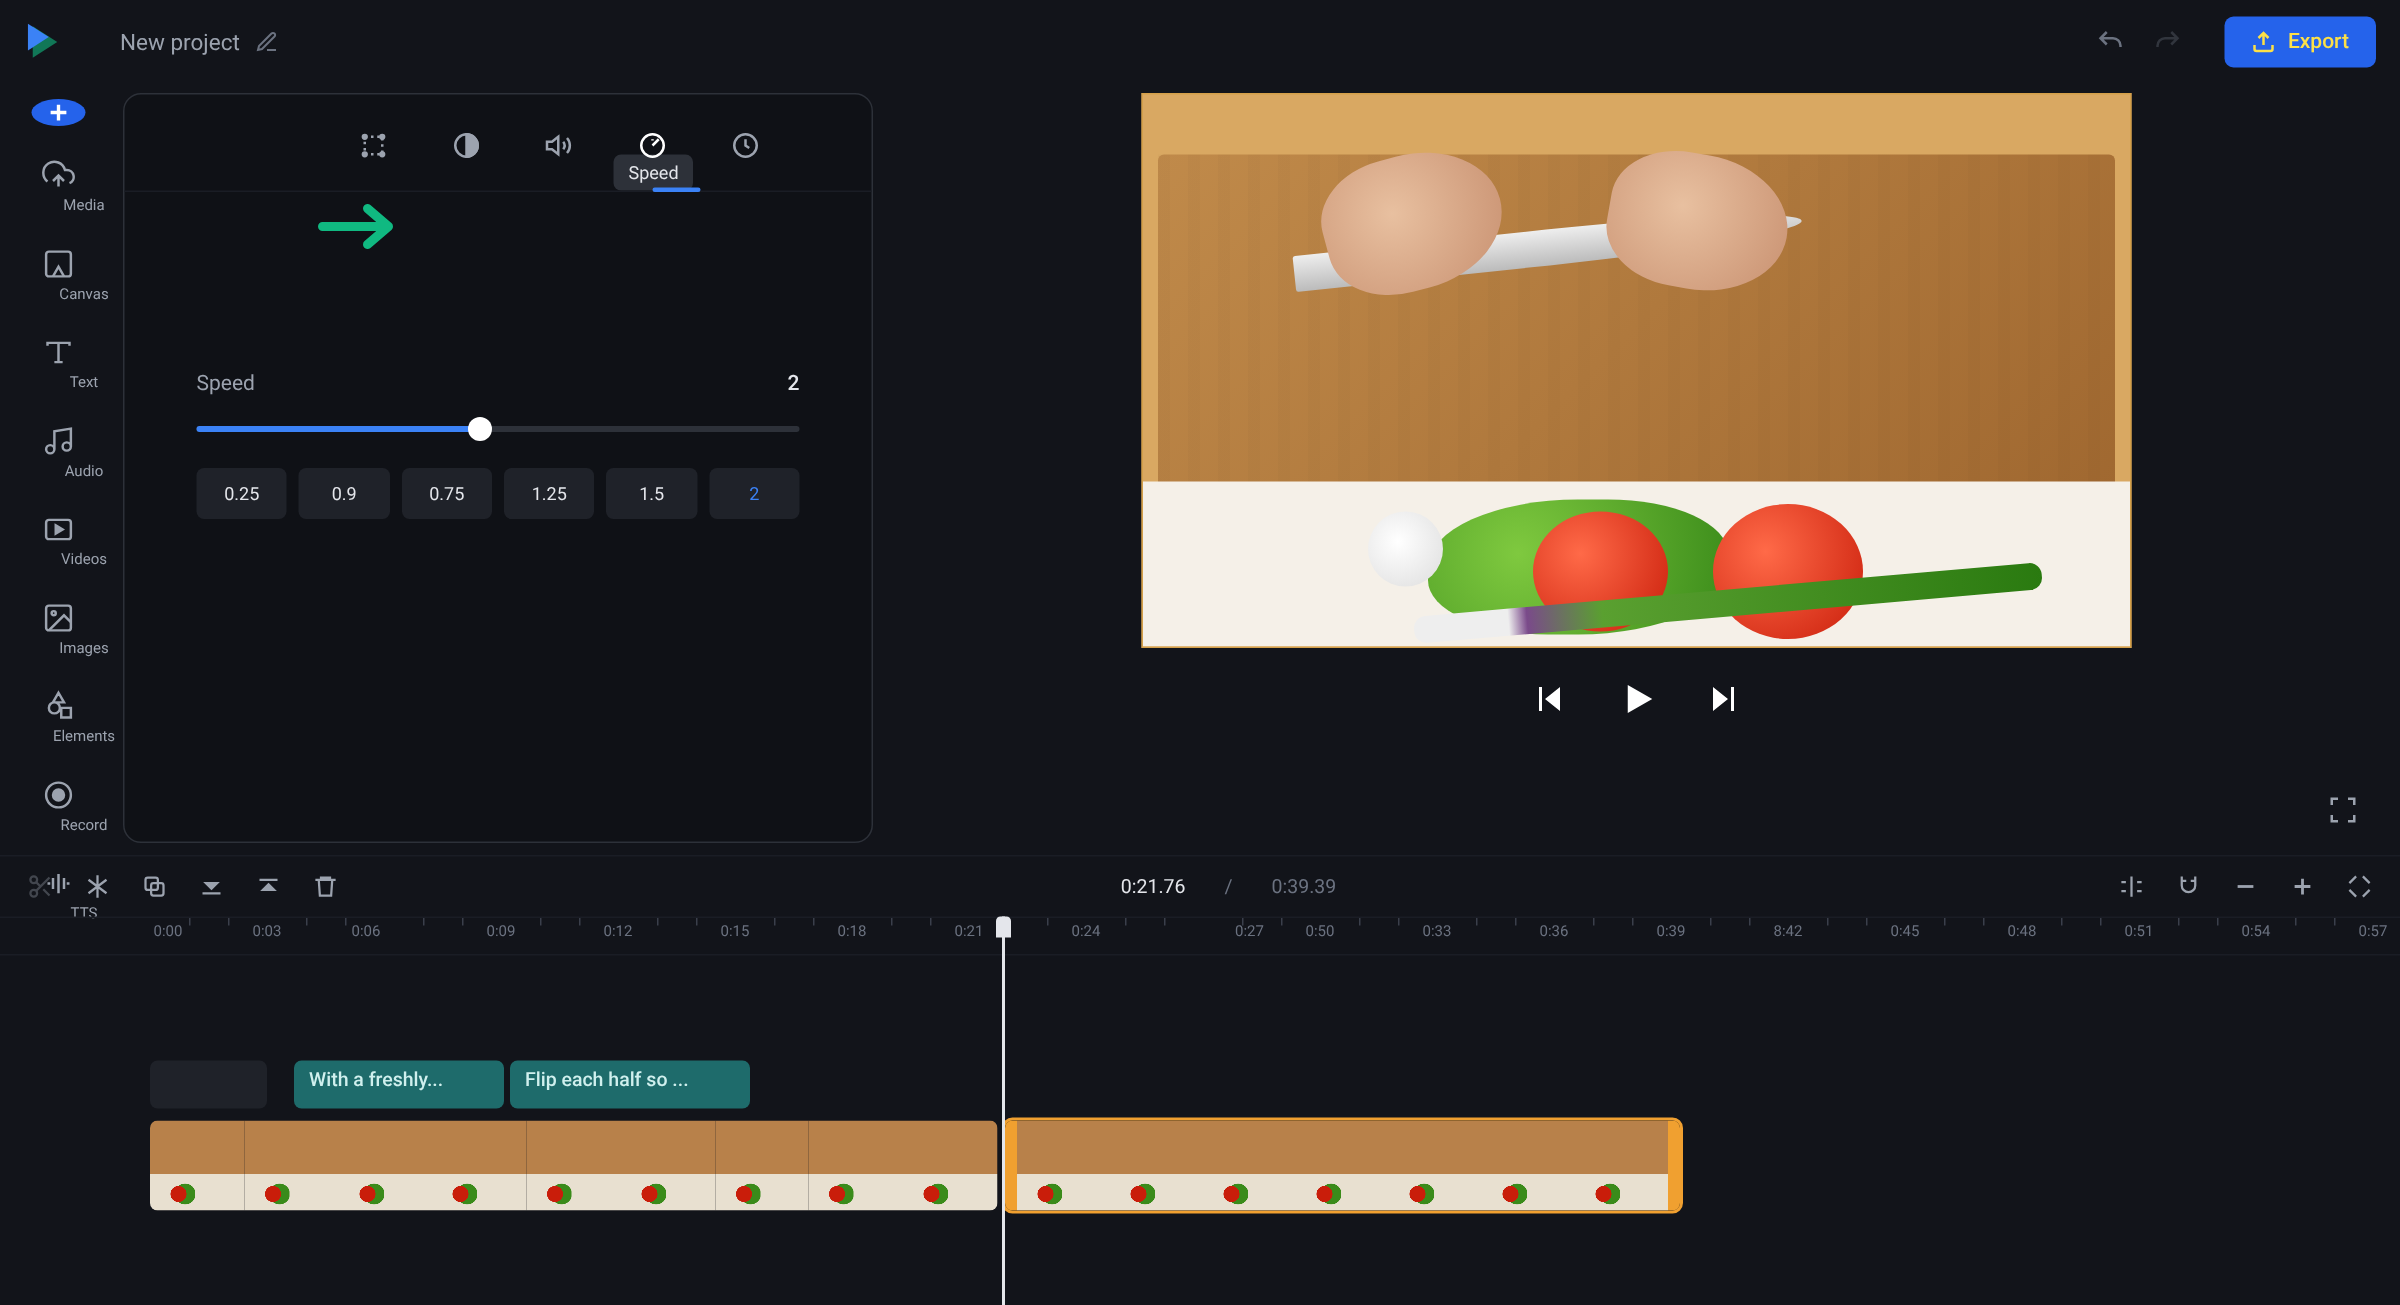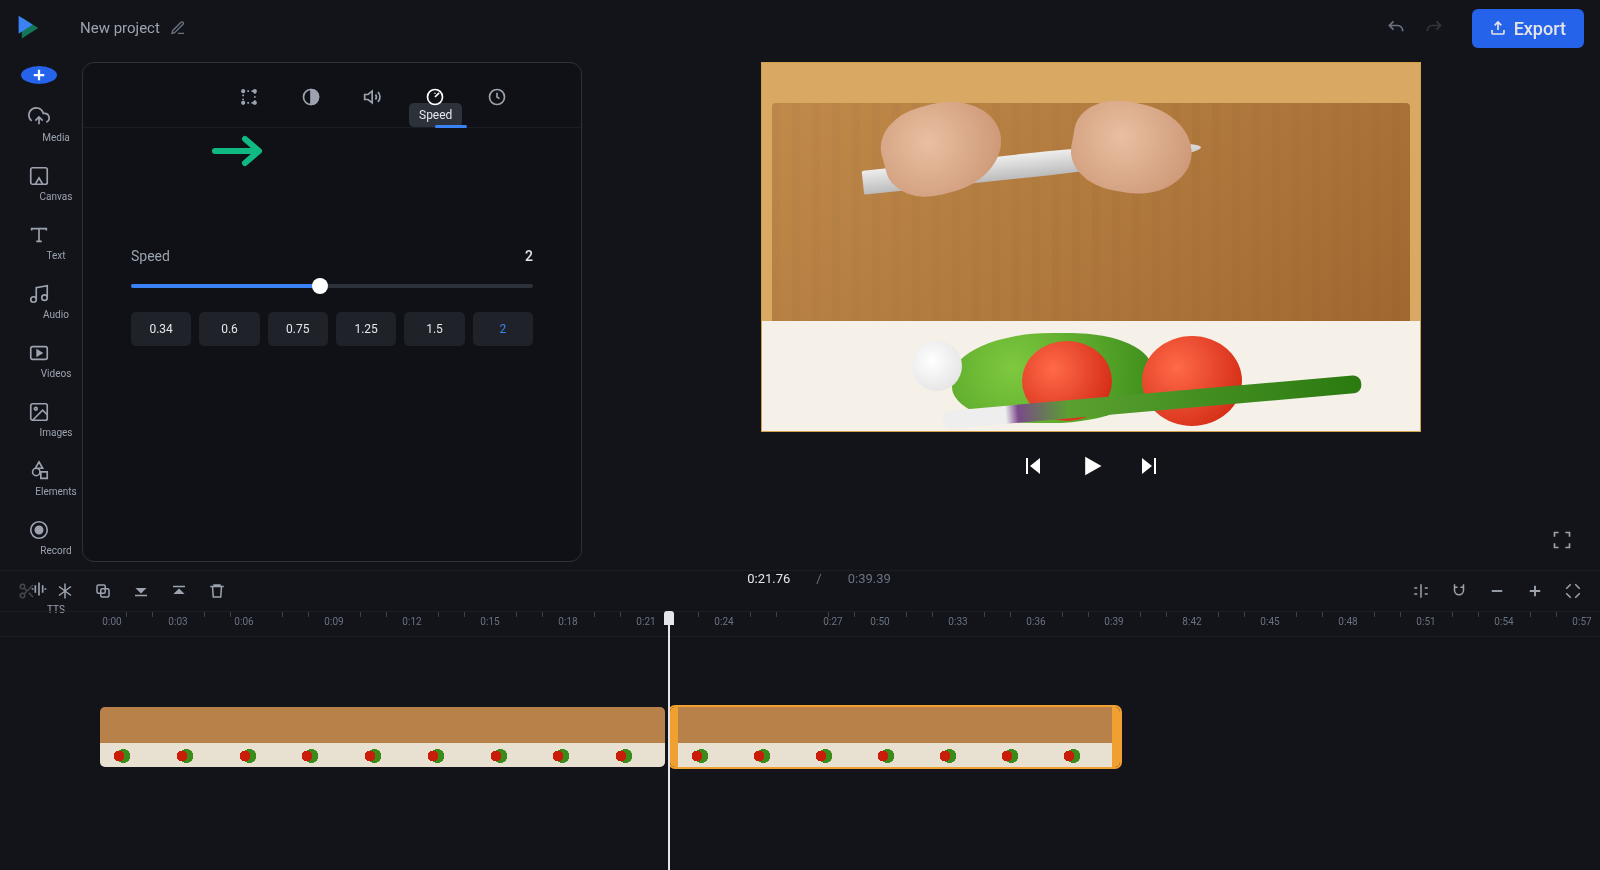--- a/index.html
+++ b/index.html
@@ -6,21 +6,21 @@
 body { background: #12141a; color: #e4e6eb; width: 1600px; height: 870px; overflow: hidden; position: relative; }
 
 
 .header { height: 56px; display: flex; align-items: center; padding: 0 16px; }
 .logo { width: 28px; height: 28px; margin-right: 36px; }
 .project-title { color: #9ca3af; font-size: 15px; margin-right: 10px; }
 .edit-icon, .undo-icon, .redo-icon { color: #6b7280; cursor: pointer; }
 .header-spacer { flex: 1; }
 .undo-icon { margin-right: 18px; }
 .redo-icon { margin-right: 28px; opacity: 0.35; }
-.export-btn { background: #2563eb; color: #e5e5e5; border: none; border-radius: 6px; padding: 9px 18px; font-size: 18px; font-weight: 500; display: flex; align-items: center; gap: 8px; cursor: pointer; }
+.export-btn { background: #2563eb; color: #fde047; border: none; border-radius: 6px; padding: 9px 18px; font-size: 14px; font-weight: 500; display: flex; align-items: center; gap: 8px; cursor: pointer; }
 
 
 .main { display: flex; height: calc(100% - 56px - 300px); }
 
 
 .sidebar { width: 78px; display: flex; flex-direction: column; align-items: center; padding-top: 10px; gap: 22px; }
 .sidebar-add { width: 36px; height: 36px; border-radius: 50%; background: #2563eb; display: flex; align-items: center; justify-content: center; cursor: pointer; }
 .sidebar-item { display: flex; flex-direction: column; align-items: center; gap: 4px; cursor: pointer; color: #9ca3af; }
 .sidebar-item span { font-size: 10px; margin-left: 34px; }
 
@@ -58,21 +58,21 @@
 .tomato2 { position:absolute; bottom:5px; left:380px; width:100px; height:90px; background: radial-gradient(circle at 35% 35%, #ff6a48, #c91d0a); border-radius: 50%; }
 .onion { position:absolute; bottom:40px; left:150px; width:50px; height:50px; background: radial-gradient(circle at 40% 40%, #fff, #ddd); border-radius: 50%; }
 .scallion { position:absolute; bottom:20px; left:180px; width:420px; height:18px; background: linear-gradient(90deg, #eee 0%, #eee 15%, #7a4a8a 18%, #5aa030 30%, #2a7a10 100%); border-radius: 8px; transform: rotate(-5deg); }
 
 .play-controls { display: flex; gap: 32px; align-items: center; margin-top: 20px; color: #fff; }
 .play-controls div { cursor: pointer; }
 .fullscreen-btn { position: absolute; right: 28px; bottom: 16px; color: #9ca3af; cursor: pointer; }
 
 
 .timeline { height: 300px; background: #12141a; border-top: 1px solid #1a1d25; display: flex; flex-direction: column; }
-.timeline-toolbar { height: 40px; display: flex; padding: 0 18px; gap: 20px; }
+.timeline-toolbar { height: 40px; display: flex; align-items: center; padding: 0 18px; gap: 20px; }
 .tl-tool { color: #9ca3af; cursor: pointer; display:flex; align-items:center; }
 .tl-tool.disabled { opacity: 0.35; }
 .tl-spacer { flex: 1; }
 .tl-time-cur { color: #e4e6eb; font-size: 13px; }
 .tl-time-sep { color: #6b7280; margin: 0 6px; font-size: 13px; }
 .tl-time-dur { color: #6b7280; font-size: 13px; }
 
 .ruler { height: 26px; position: relative; border-top: 1px solid #1a1d25; border-bottom: 1px solid #1a1d25; }
 .ruler-tick { position: absolute; top: 4px; font-size: 10px; color: #6b7280; transform: translateX(-50%); }
 .ruler-mark { position:absolute; top:0; width:1px; height:5px; background:#3a3f4b; }
@@ -232,22 +232,22 @@
     <div class="panel-body">
       <div class="speed-row">
         <span class="speed-label">Speed</span>
         <span class="speed-value">2</span>
       </div>
       <div class="slider-track">
         <div class="slider-fill"></div>
         <div class="slider-thumb"></div>
       </div>
       <div class="speed-presets" id="speed-presets">
-          <button class="speed-preset">0.34</button>
-          <button class="speed-preset">0.6</button>
+          <button class="speed-preset">0.25</button>
+          <button class="speed-preset">0.9</button>
           <button class="speed-preset">0.75</button>
           <button class="speed-preset">1.25</button>
           <button class="speed-preset">1.5</button>
           <button class="speed-preset active">2</button>
         </div>
     </div>
   </div>
 
   <div class="preview-area">
     <div class="preview-frame">
@@ -405,20 +405,27 @@
       <div class="ruler-mark" style="left: 1452px;"></div>
       <div class="ruler-mark" style="left: 1478px;"></div>
       <div class="ruler-tick" style="left: 1504px;">0:54</div>
       <div class="ruler-mark" style="left: 1530px;"></div>
       <div class="ruler-mark" style="left: 1556px;"></div>
       <div class="ruler-tick" style="left: 1582px;">0:57</div>
     </div>
 
   <div class="tracks">
     <div class="playhead" id="playhead" style="left: 668px;"></div>
+    <div class="caption-track">
+      <div class="caption-empty"></div>
+      <div id="caption-clips">
+          <div class="caption-clip" style="left: 196px; width: 140px;">With a freshly...</div>
+          <div class="caption-clip" style="left: 340px; width: 160px;">Flip each half so ...</div>
+        </div>
+    </div>
     <div class="video-track" id="video-track">
         <div class="clip" style="left: 100px; width: 565px;">
           <div class="thumb"></div>
           <div class="thumb"></div>
           <div class="thumb"></div>
           <div class="thumb"></div>
           <div class="thumb"></div>
           <div class="thumb"></div>
           <div class="thumb"></div>
           <div class="thumb"></div>

